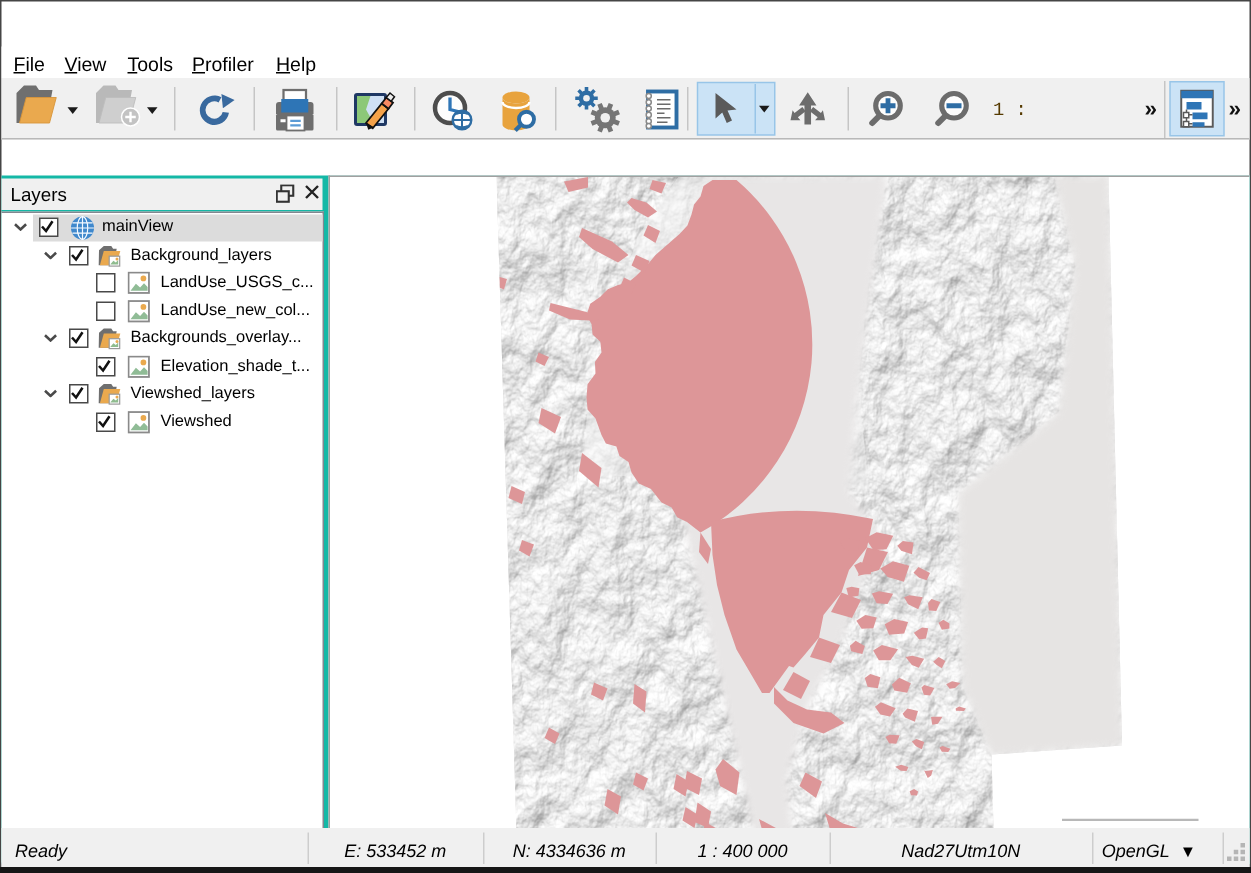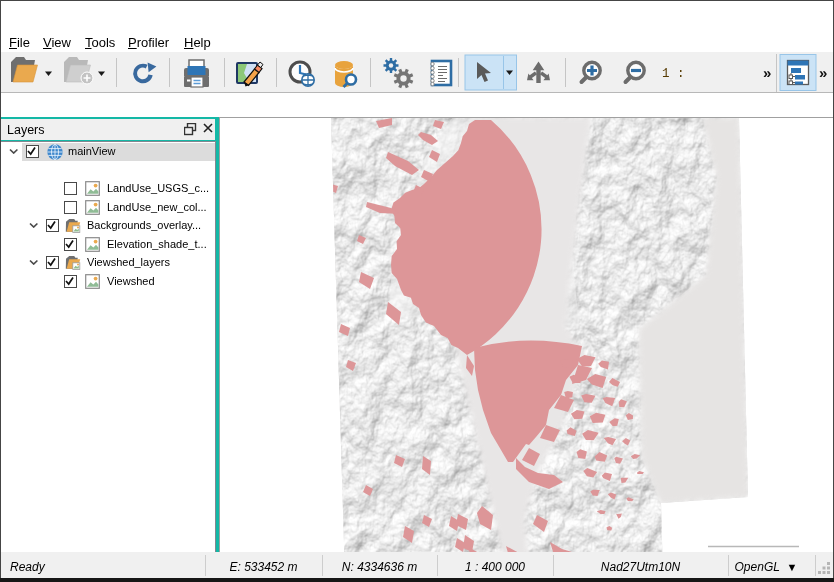--- a/index.html
+++ b/index.html
@@ -225,20 +225,34 @@
           </svg>
         <div class="cb" style="left:25px">
             <svg width="13" height="13" viewBox="1.5 1.5 13 13">
               <use href="#check"></use>
             </svg>
           </div>
         <svg style="position:absolute;left:46px;top:1px" width="16" height="16">
             <use href="#globeic"></use>
           </svg>
         <div class="lbl" style="left:67px">mainView</div>
+      </div>
+      <div class="trow" style="top:20px">
+        <svg class="chev" style="left:28px" width="10" height="8">
+            <use href="#chevdown"></use>
+          </svg>
+        <div class="cb" style="left:45px">
+            <svg width="13" height="13" viewBox="1.5 1.5 13 13">
+              <use href="#check"></use>
+            </svg>
+          </div>
+        <svg style="position:absolute;left:64px;top:1px" width="16" height="16">
+            <use href="#folderic"></use>
+          </svg>
+        <div class="lbl" style="left:86px">Background_layers</div>
       </div>
       <div class="trow" style="top:38px">
         <div class="cb" style="left:63px"></div>
         <svg style="position:absolute;left:84px;top:1px" width="16" height="16">
             <use href="#imageic"></use>
           </svg>
         <div class="lbl" style="left:106px">LandUse_USGS_c...</div>
       </div>
       <div class="trow" style="top:57px">
         <div class="cb" style="left:63px"></div>

